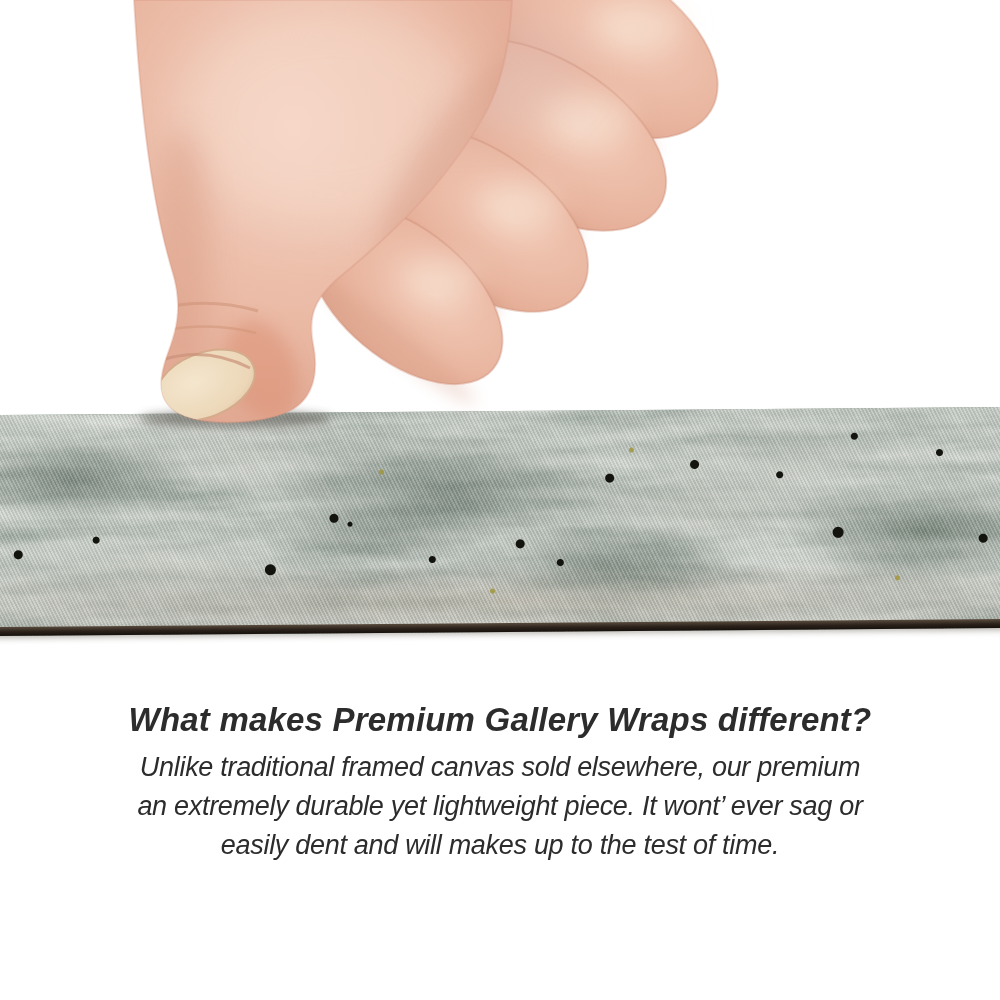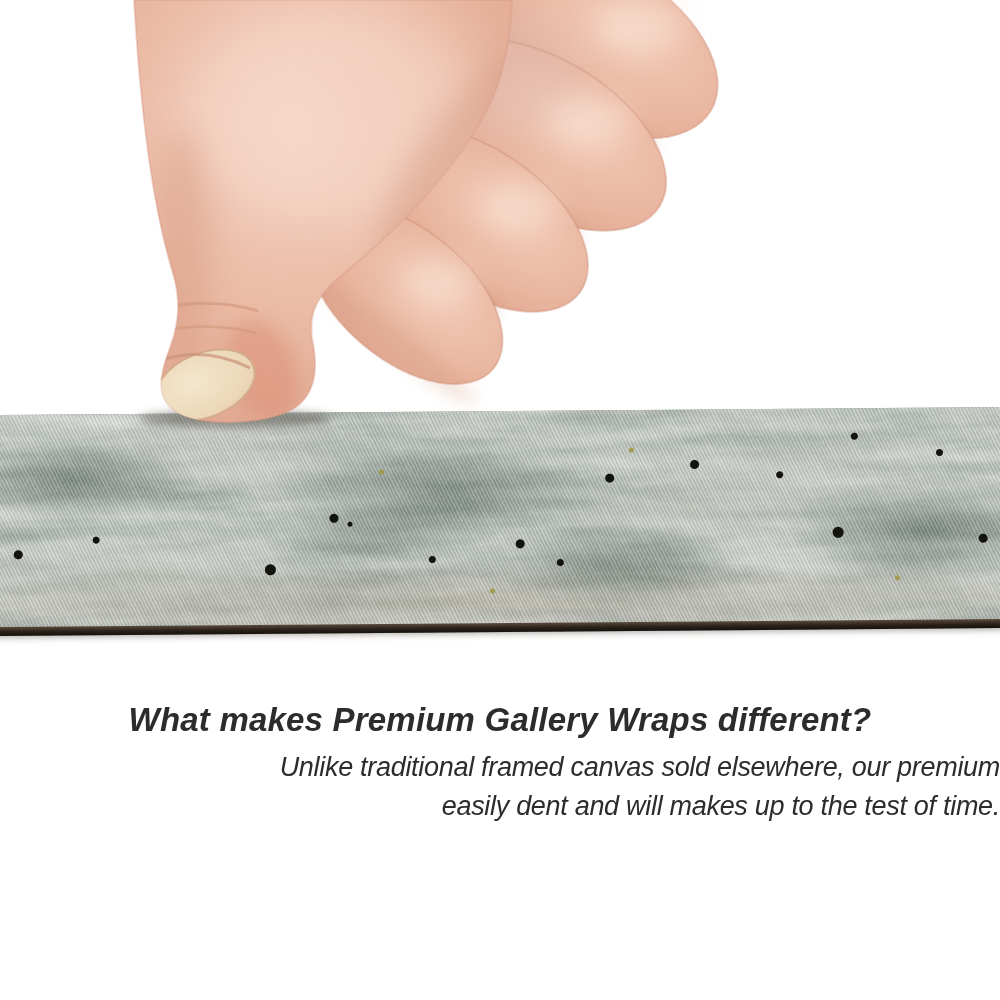--- a/index.html
+++ b/index.html
@@ -70,21 +70,21 @@
   .hand-svg{position:absolute;left:0;top:0;pointer-events:none;}
 
   
   .copy{position:absolute;left:0;right:0;top:701px;text-align:center;color:#2c2c2c;}
   .copy h2{
     margin:0 0 9px 0;font-size:33px;font-weight:600;font-style:italic;
     letter-spacing:.2px;white-space:nowrap;
   }
   .copy p{
     margin:0;font-size:27px;line-height:39px;font-weight:500;font-style:italic;
-    letter-spacing:-.3px;white-space:nowrap;text-align:right;
+    letter-spacing:-.3px;white-space:nowrap;
   }
 </style>
 </head>
 <body>
 
 <div class="stage">
 
   <div class="strip">
     <svg class="strip-tex" viewBox="0 0 1016 221" preserveAspectRatio="none" aria-hidden="true">
       <defs>
@@ -196,16 +196,17 @@
         <path d="M 162,360 Q 206,346 250,368" fill="none" stroke="#c99277" stroke-width="3" opacity=".7"></path>
         <path d="M 162,308 Q 210,297 258,311" fill="none" stroke="#cf9579" stroke-width="3" opacity=".6"></path>
         <path d="M 160,331 Q 212,321 256,333" fill="none" stroke="#cf9579" stroke-width="2.5" opacity=".55"></path>
       </g>
     </g>
   </svg>
 
   <div class="copy">
     <h2>What makes Premium Gallery Wraps different?</h2>
     <p>Unlike traditional framed canvas sold elsewhere, our premium</p>
+    <p>an extremely durable yet lightweight piece. It wont’ ever sag or</p>
     <p>easily dent and will makes up to the test of time.</p>
   </div>
 
 </div>
 
 </body></html>

